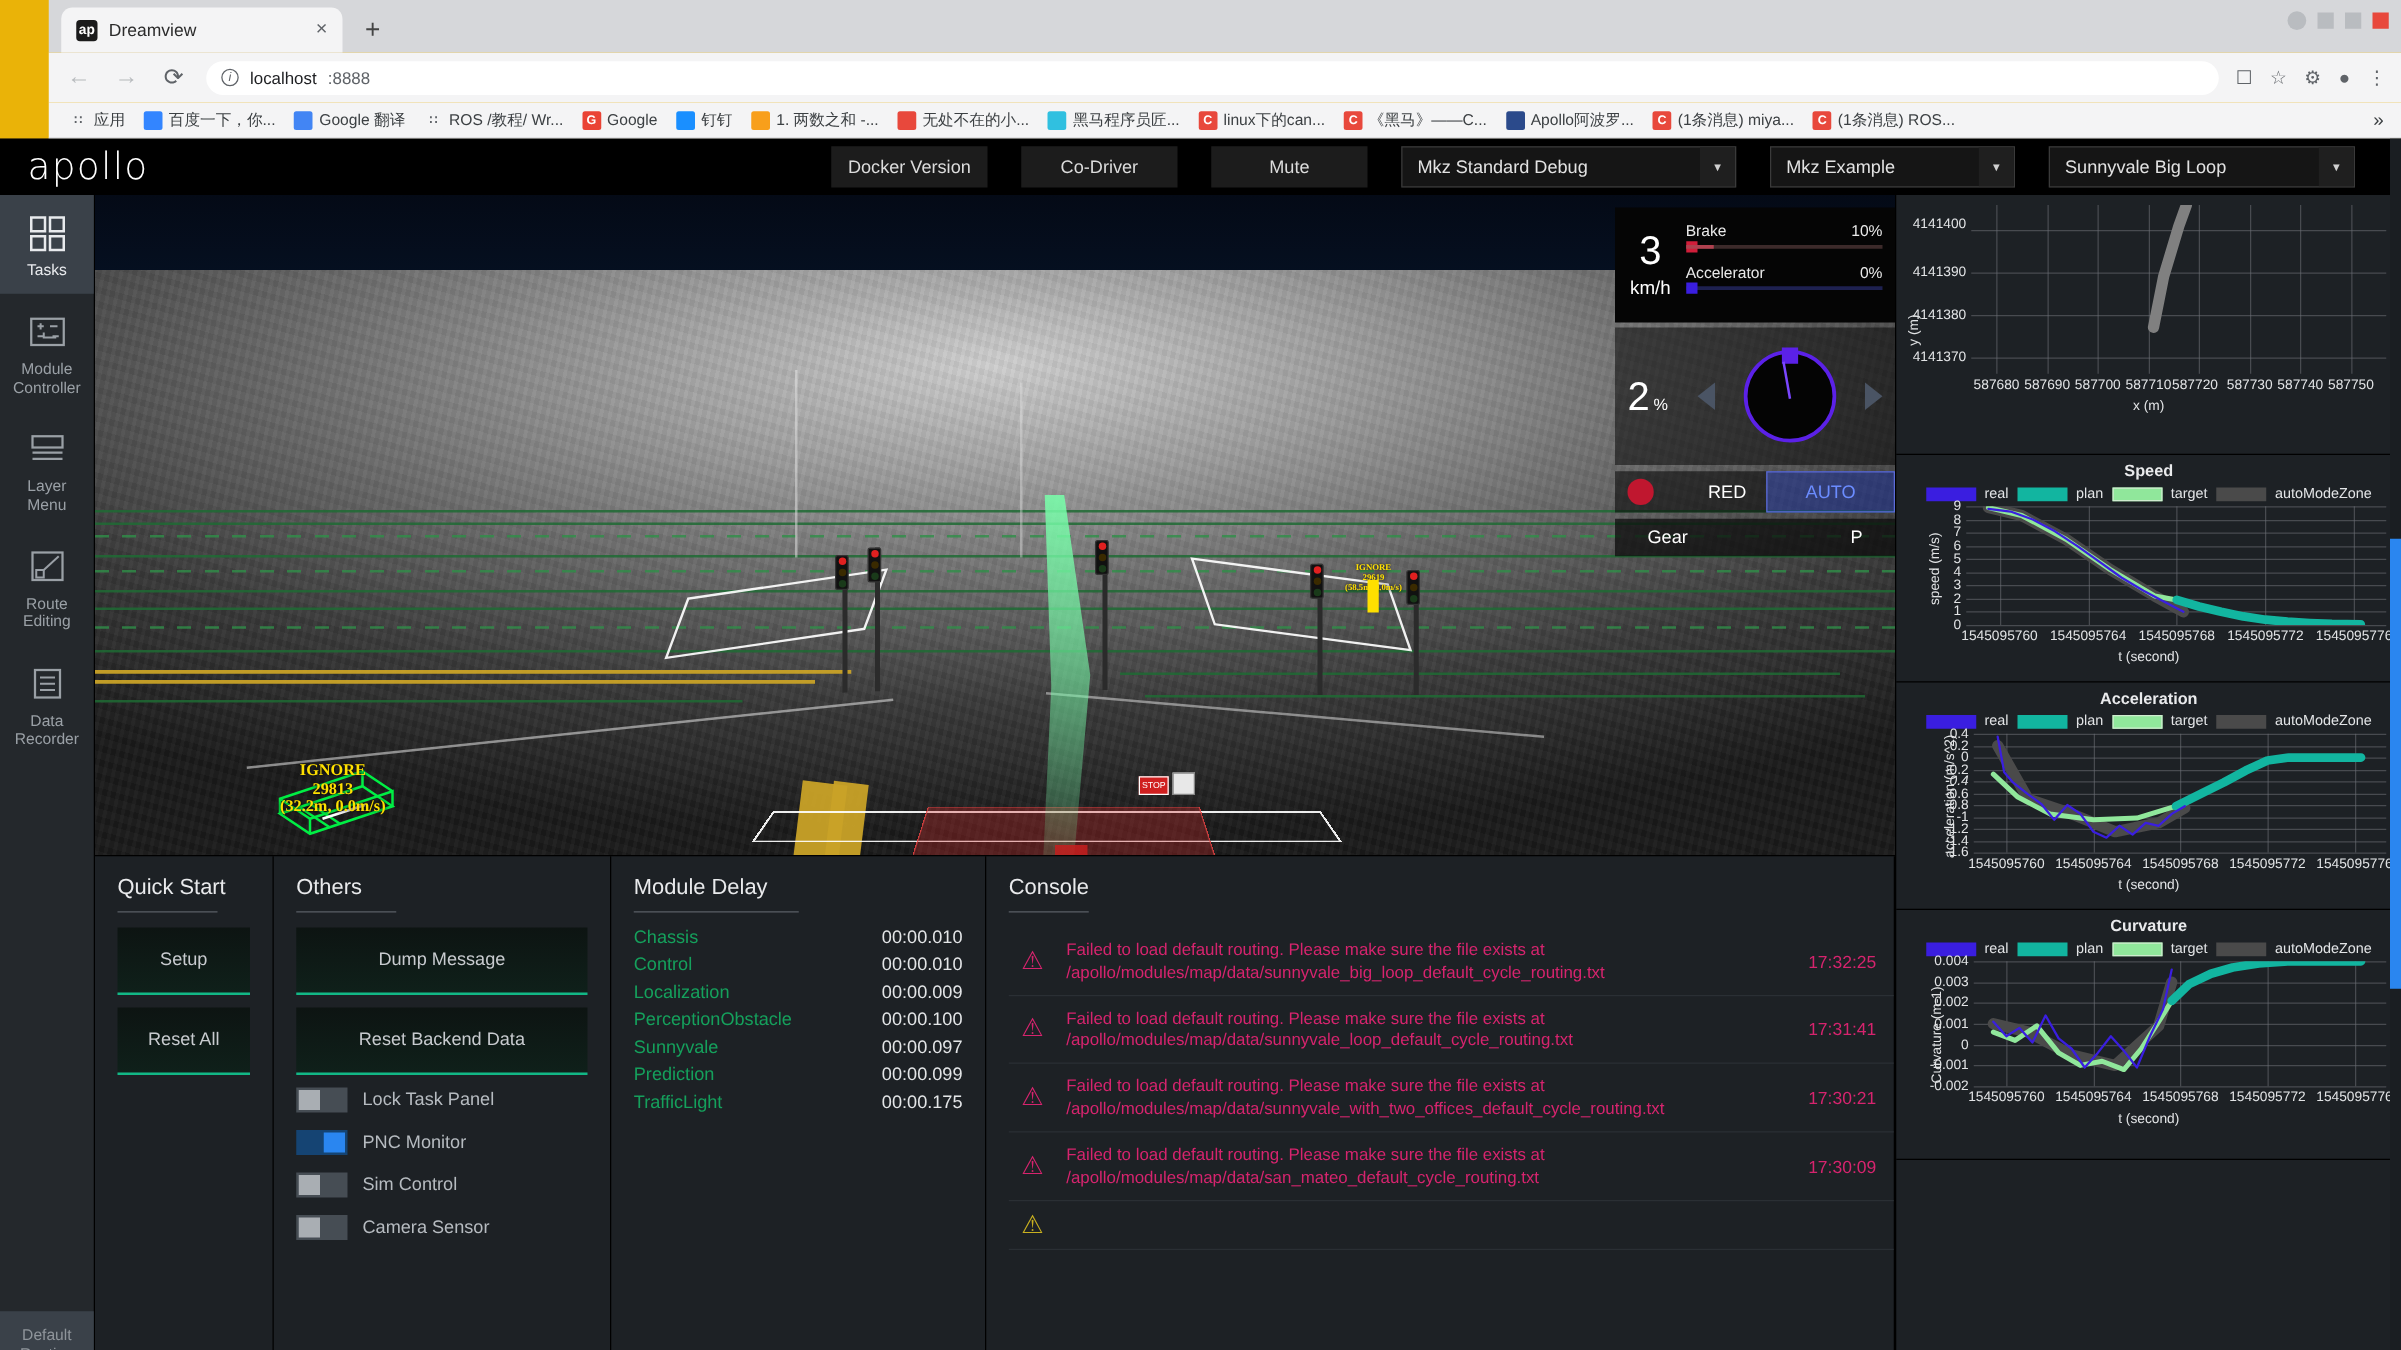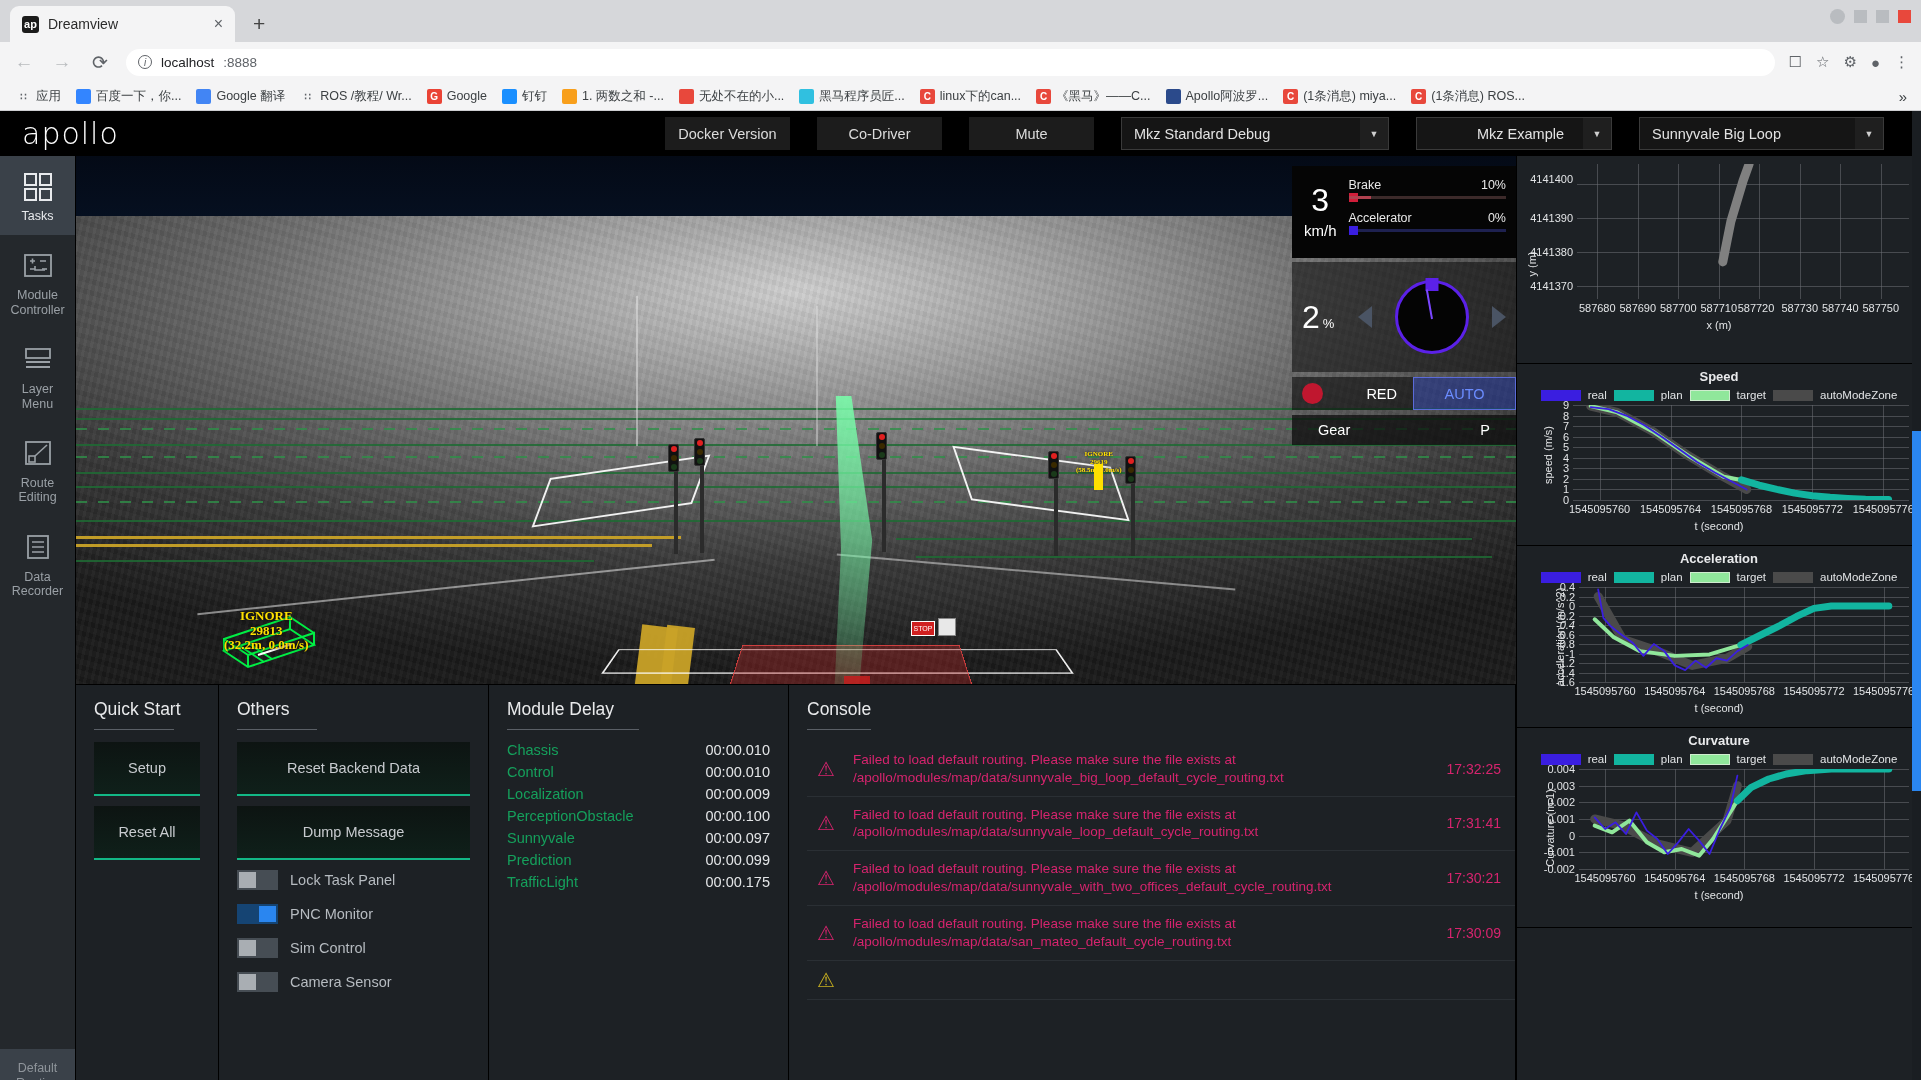--- a/index.html
+++ b/index.html
@@ -1,20 +1,20 @@
 <!DOCTYPE html>
 <html><head>
 <meta charset="utf-8">
 <style>
   * { box-sizing: border-box; margin:0; padding:0; }
   html,body { width:1921px; height:1080px; overflow:hidden; background:#1d2125;
     font-family:"Liberation Sans", sans-serif; }
 
   
-  .chrome { background:#eab308; width:100%; }
+  .chrome { background:#eab308; width:100%;padding-left:39px; }
   .tabstrip { height:42px; display:flex; align-items:flex-end; padding-left:10px; background:#d6d7da; position:relative;}
   .tab { height:36px; background:#f4f4f5; border-radius:9px 9px 0 0; display:flex; align-items:center;
          padding:0 12px; min-width:225px; gap:9px; }
   .tab-fav { width:17px; height:17px; background:#1b1b1b; border-radius:3px; color:#fff; font-size:11px;
              display:flex; align-items:center; justify-content:center; font-weight:bold;}
   .tab-title { font-size:14px; color:#2b2b2b; flex:1; white-space:nowrap; overflow:hidden;}
   .tab-close { font-size:16px; color:#5f6368; cursor:pointer; line-height:1;}
   .newtab { font-size:21px; color:#444; margin-left:18px; margin-bottom:6px; cursor:pointer; }
   .wincontrols { position:absolute; right:10px; top:9px; display:flex; gap:9px; align-items:center;}
   .wc-dot { width:15px; height:15px; border-radius:50%; background:#b9bcc0; display:flex;align-items:center;justify-content:center;}
@@ -275,21 +275,21 @@
   <div class="apphdr">
     <div class="logo">apollo</div>
     <div class="hdr-ctrls" id="hdr-ctrls">
         <button class="hbtn">Docker Version</button>
         <button class="hbtn">Co-Driver</button>
         <button class="hbtn">Mute</button>
         <div class="hsel" style="width: 268px;">
           <span class="v">Mkz Standard Debug</span>
           <span class="car">▼</span>
         </div>
-        <div class="hsel" style="width: 196px; padding-left: 48px;">
+        <div class="hsel" style="width: 196px;">
           <span class="v">Mkz Example</span>
           <span class="car">▼</span>
         </div>
         <div class="hsel" style="width: 245px;">
           <span class="v">Sunnyvale Big Loop</span>
           <span class="car">▼</span>
         </div>
       </div>
   </div>
 
@@ -517,22 +517,22 @@
           <div id="quick-buttons">
               <div class="gbtn" style="height: 54px;">Setup</div>
               <div class="gbtn" style="height: 54px;">Reset All</div>
             </div>
         </div>
 
         <div class="panel p-others">
           <div class="ptitle">Others</div>
           <div class="pline"></div>
           <div id="others-buttons">
+              <div class="gbtn" style="height: 54px;">Dump Message</div>
               <div class="gbtn" style="height: 54px;">Reset Backend Data</div>
-              <div class="gbtn" style="height: 54px;">Dump Message</div>
             </div>
           <div id="others-toggles">
               <div class="tgl-row">
                 <span class="tgl">
                   <i></i>
                 </span>
                 <span class="tgl-lbl">Lock Task Panel</span>
               </div>
               <div class="tgl-row">
                 <span class="tgl on">

